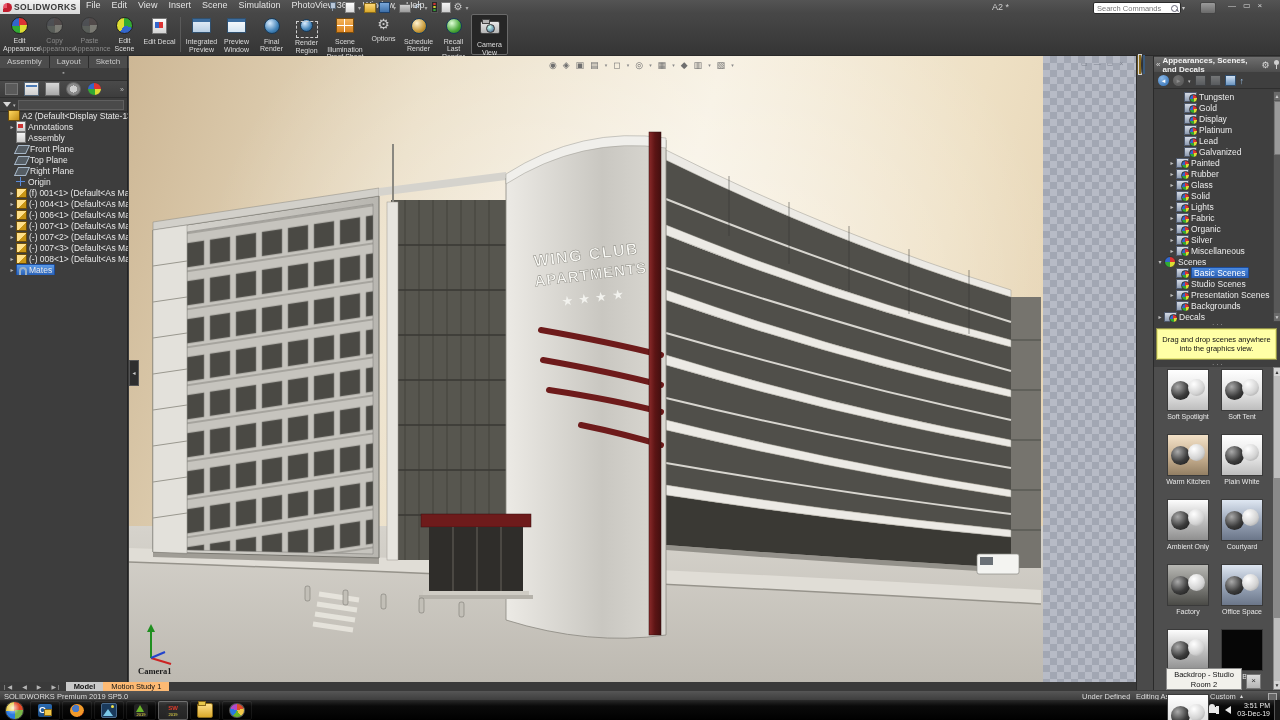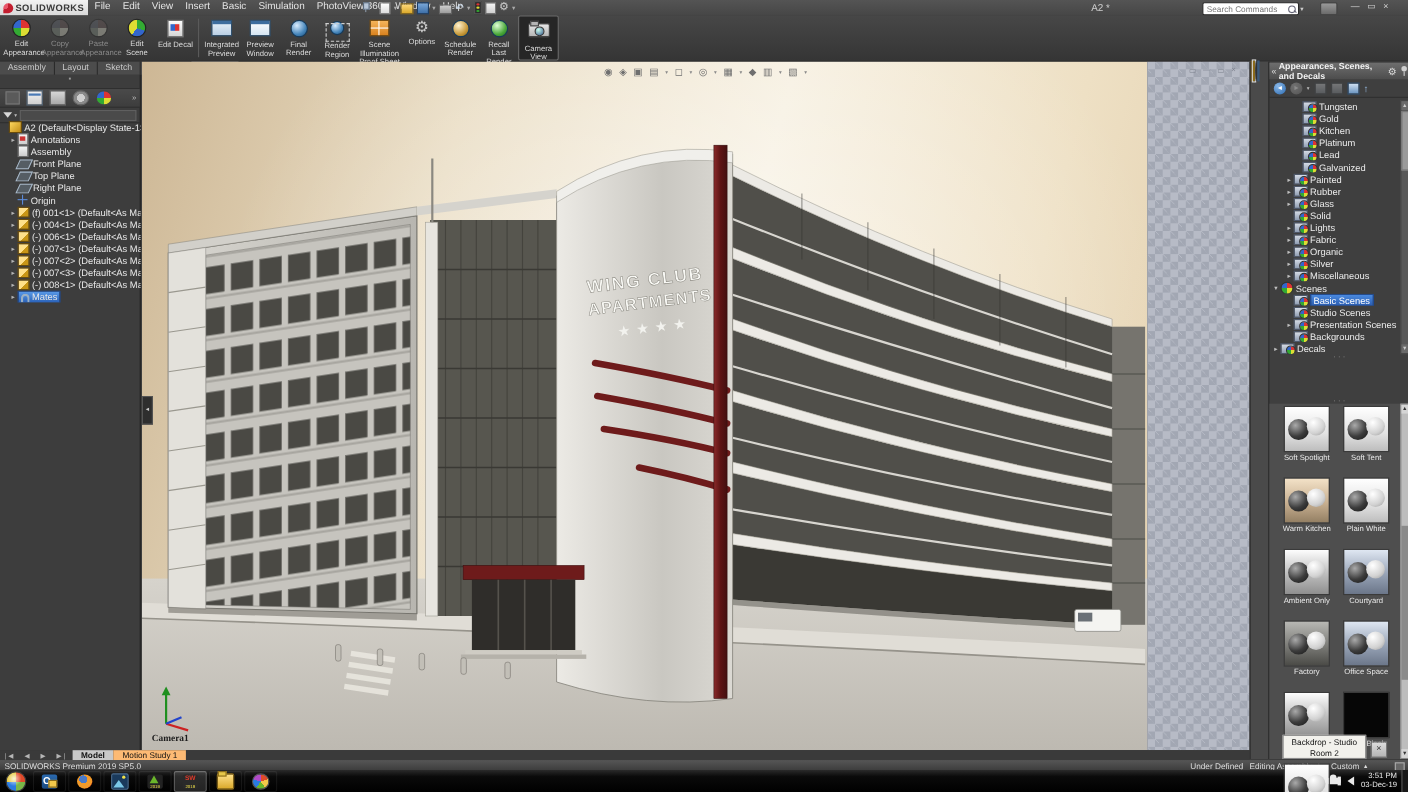--- a/index.html
+++ b/index.html
@@ -226,21 +226,21 @@
   <div class="titlebar">
     <div class="logo">
       <span class="logo-swoosh"></span>
       <span class="logo-text">SOLIDWORKS</span>
     </div>
     <div class="menus">
       <span>File</span>
       <span>Edit</span>
       <span>View</span>
       <span>Insert</span>
-      <span>Basic</span>
+      <span>Scene</span>
       <span>Simulation</span>
       <span>PhotoView 360</span>
       <span>Window</span>
       <span>Help</span>
     </div>
     <span class="menu-pin"></span>
     <div class="qat">
       <span class="qi qi-new"></span>
       <span class="qcaret">▾</span>
       <span class="qi qi-open"></span>
@@ -633,21 +633,21 @@
         <div class="tp-row d3">
             <span class="fld"></span>
             <span class="txt">Tungsten</span>
           </div>
         <div class="tp-row d3">
             <span class="fld"></span>
             <span class="txt">Gold</span>
           </div>
         <div class="tp-row d3">
             <span class="fld"></span>
-            <span class="txt">Kitchen</span>
+            <span class="txt">Display</span>
           </div>
         <div class="tp-row d3">
             <span class="fld"></span>
             <span class="txt">Platinum</span>
           </div>
         <div class="tp-row d3">
             <span class="fld"></span>
             <span class="txt">Lead</span>
           </div>
         <div class="tp-row d3">
@@ -729,20 +729,21 @@
             <span class="fld"></span>
             <span class="txt">Decals</span>
           </div>
       </div>
       <div class="tscroll">
         <div class="a">▲</div>
         <div class="thumb"></div>
         <div class="a dn">▼</div>
       </div>
       <div class="splitter" style="top:266px">· · ·</div>
+      <div class="ttip">Drag and drop scenes anywhere into the graphics view.</div>
       <div class="splitter" style="top:306px">· · ·</div>
       <div class="thumbs">
         <div class="cell">
           <div class="thumb t-light">
               <i class="s1"></i>
               <i class="s2"></i>
             </div>
           <div class="tlabel">Soft Spotlight</div>
         </div>
         <div class="cell">

